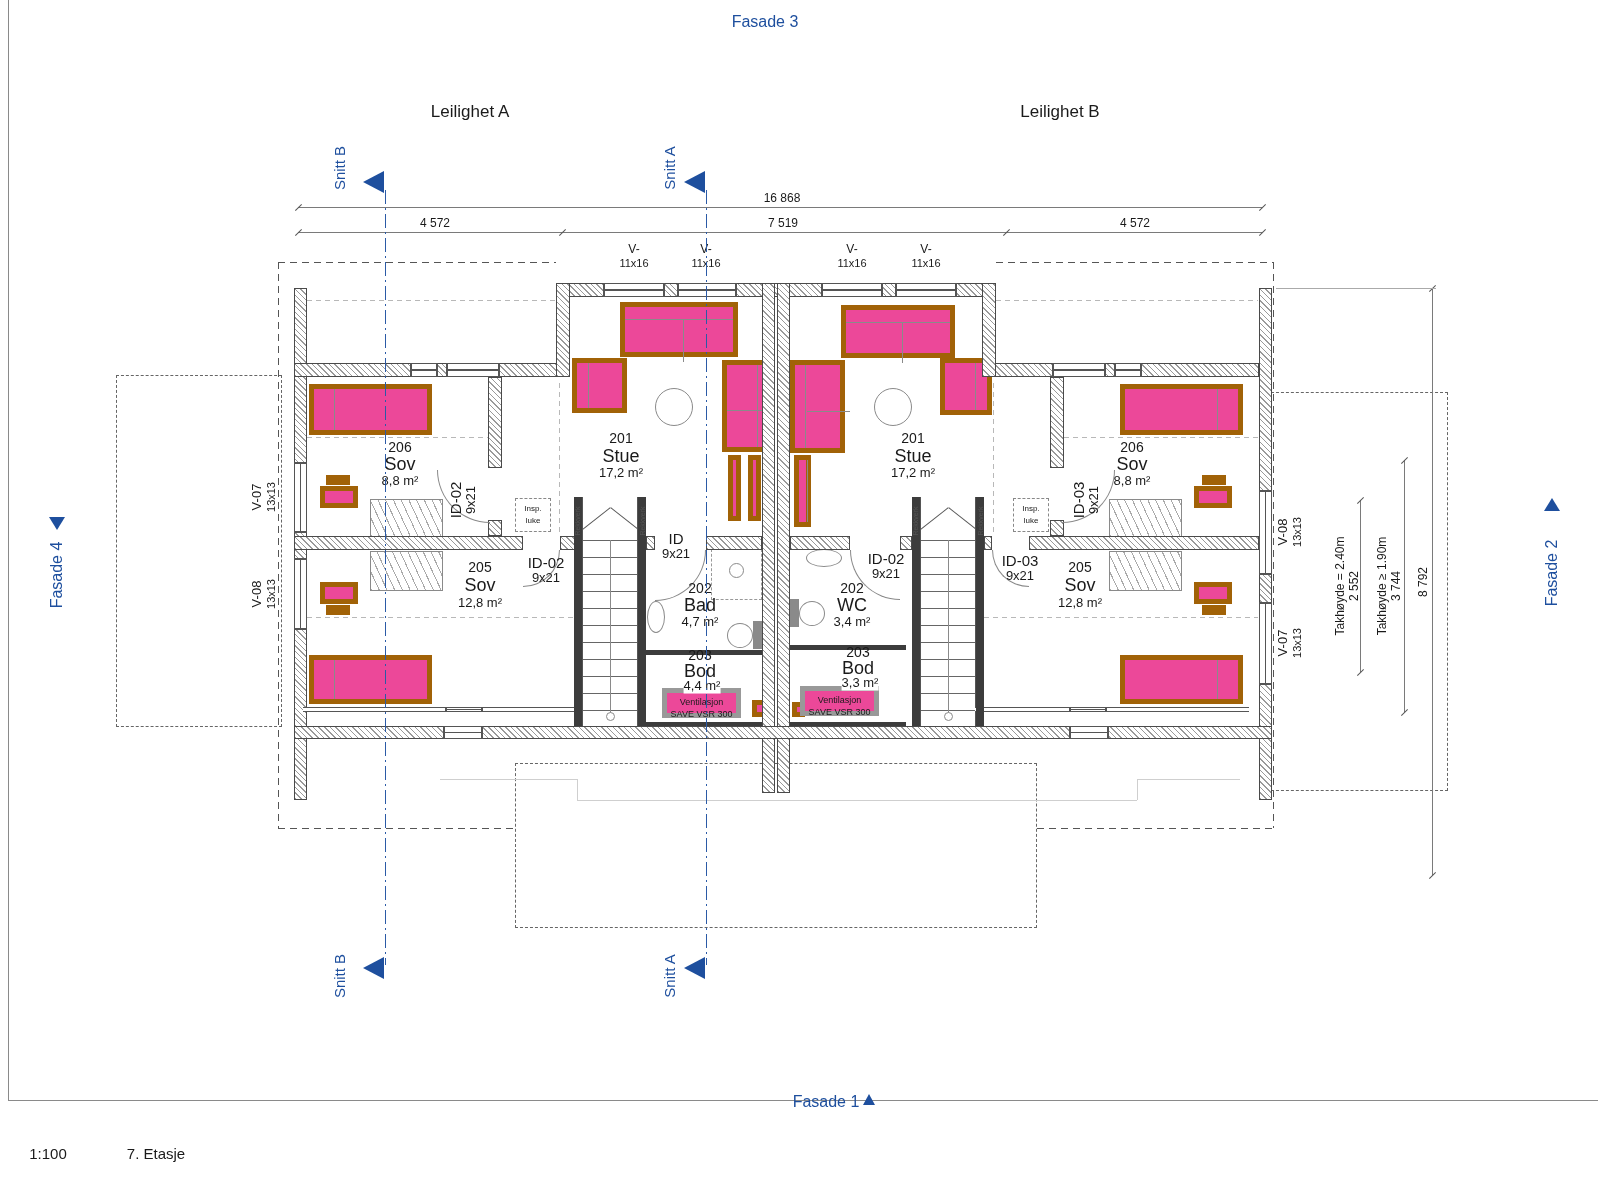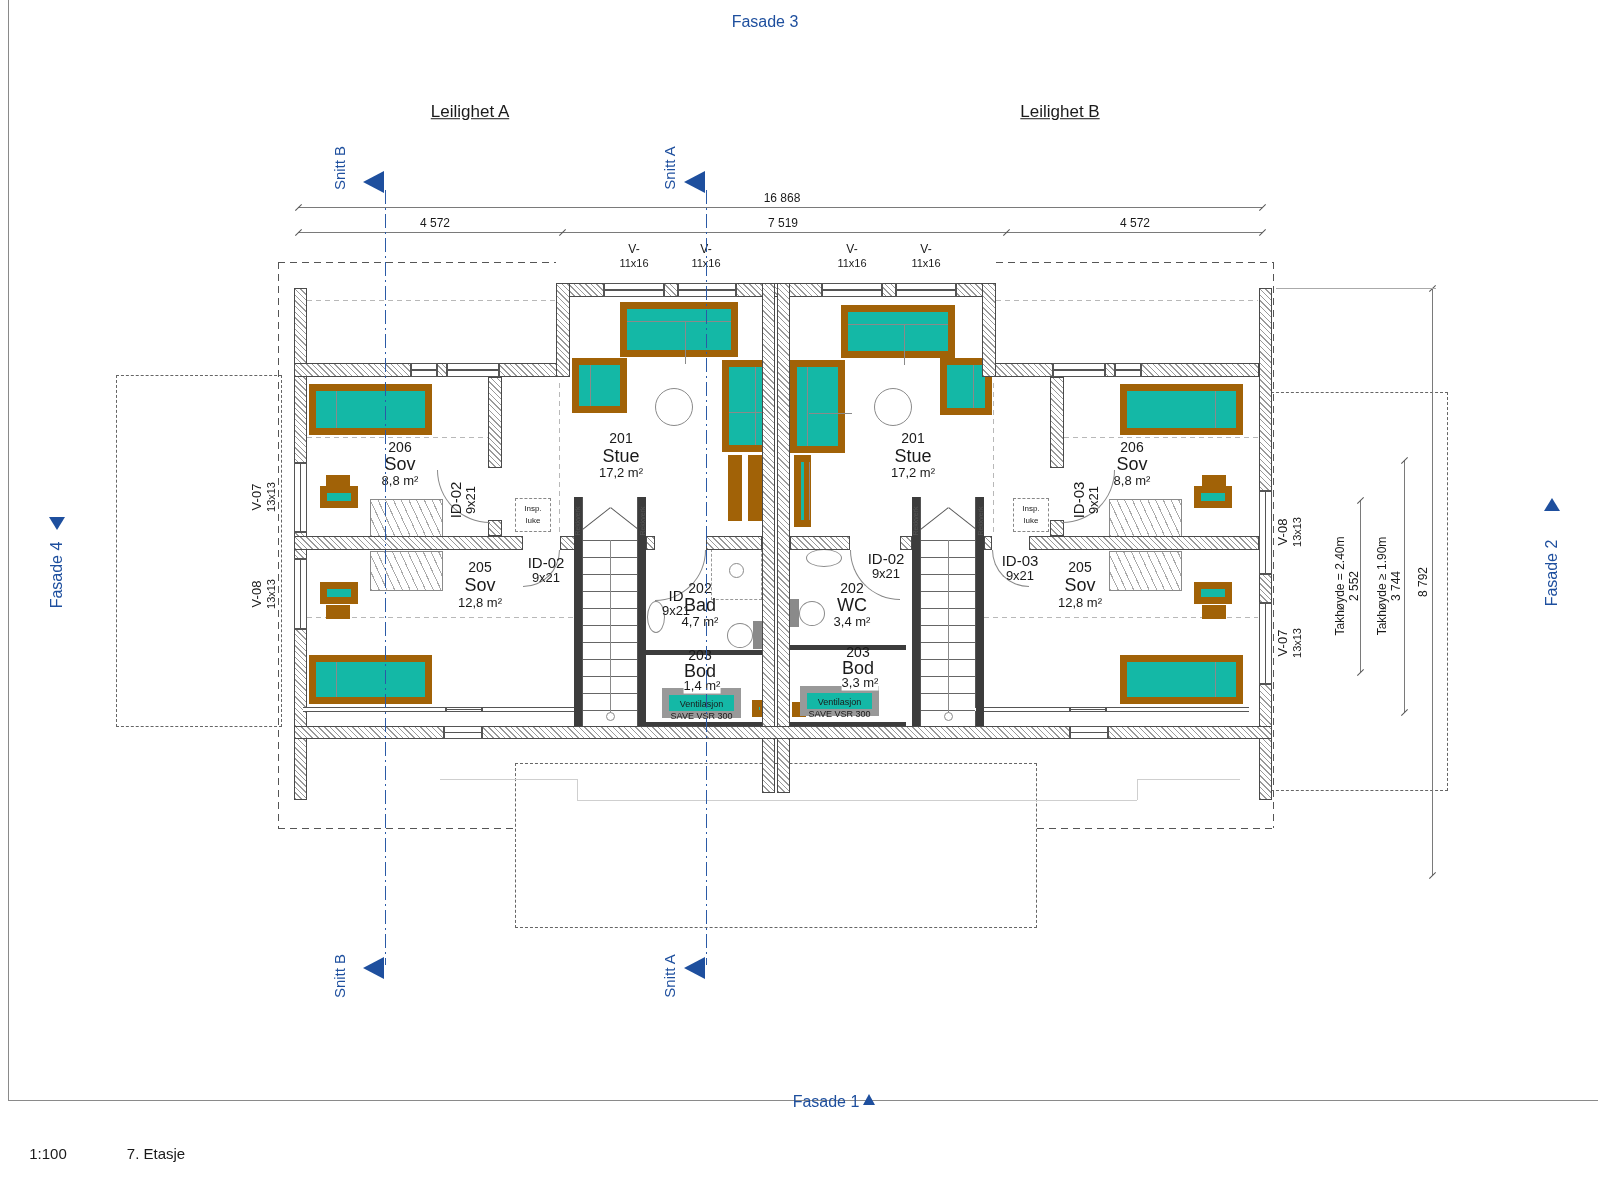--- a/index.html
+++ b/index.html
@@ -3,31 +3,31 @@
 <meta charset="utf-8">
 <style>
   html,body{margin:0;padding:0;background:#fff}
   body{font-family:"Liberation Sans",sans-serif}
   #sheet{position:relative;width:1600px;height:1183px;background:#fff;overflow:hidden}
   .a{position:absolute;box-sizing:border-box}
   
   .t{position:absolute;transform:translate(-50%,-50%);white-space:nowrap;color:#1a1a1a;text-align:center;line-height:1.15}
   .tr{transform:translate(-50%,-50%) rotate(-90deg)}
   .blue{color:#1e4f9e}
-  .und{text-decoration:underline}
+  .und{}
   .s7{font-size:7px}.s8{font-size:8px}.s9{font-size:9px}.s11{font-size:11px}.s12{font-size:12px}
   .s13{font-size:13px}.s14{font-size:14px}.s15{font-size:15px}.s16{font-size:16px}.s17{font-size:17px}.s18{font-size:18px}
   
   .w{position:absolute;box-sizing:border-box;border:1px solid #4a4a4a;background:repeating-linear-gradient(45deg,#9a9a9a 0 1px,#fff 1px 4px)}
   .wd{position:absolute;background:#3c3c3c}
   .winh{position:absolute;box-sizing:border-box;border:1px solid #555;border-left-width:2px;border-right-width:2px;background:linear-gradient(#fff 42%,#555 42% 58%,#fff 58%)}
   .winv{position:absolute;box-sizing:border-box;border:1px solid #555;border-top-width:2px;border-bottom-width:2px;background:linear-gradient(90deg,#fff 42%,#555 42% 58%,#fff 58%)}
   .tw{position:absolute;box-sizing:border-box;border-top:1px solid #555;border-bottom:1px solid #555;background:#fff}
   
-  .f{position:absolute;box-sizing:border-box;border:7px solid #a16207;background:#14b8a6}
+  .f{position:absolute;box-sizing:border-box;border:5px solid #a16207;background:#ec4899}
   .fl{position:absolute;background:#8a8a8a}
   .wr{position:absolute;box-sizing:border-box;border:1px solid #8a8a8a;background:repeating-linear-gradient(65deg,#aaa 0 1px,#fff 1px 7px)}
   .circ{position:absolute;box-sizing:border-box;border:1px solid #8a8a8a;border-radius:50%;background:#fff}
   
   .dash{position:absolute;box-sizing:border-box;border:1px dashed #666;background:transparent}
   .ldh{position:absolute;height:1px;background:repeating-linear-gradient(90deg,#555 0 7px,transparent 7px 12px)}
   .ldv{position:absolute;width:1px;background:repeating-linear-gradient(180deg,#555 0 7px,transparent 7px 12px)}
   .lgh{position:absolute;height:1px;background:repeating-linear-gradient(90deg,#b8b8b8 0 5px,transparent 5px 9px)}
   .lgv{position:absolute;width:1px;background:repeating-linear-gradient(180deg,#b8b8b8 0 5px,transparent 5px 9px)}
   .fth{position:absolute;height:1px;background:#cfcfcf}
@@ -265,42 +265,42 @@
 
   <div class="t s14" style="left:700px;top:588px">202</div>
   <div class="t s18" style="left:700px;top:605px">Bad</div>
   <div class="t s13" style="left:700px;top:622px">4,7 m²</div>
   <div class="t s14" style="left:852px;top:588px">202</div>
   <div class="t s18" style="left:852px;top:605px">WC</div>
   <div class="t s13" style="left:852px;top:622px">3,4 m²</div>
 
   <div class="t s14" style="left:700px;top:655px">203</div>
   <div class="t s18" style="left:700px;top:671px">Bod</div>
-  <div class="t s13" style="left:702px;top:686px;background:#fff">1,4 m²</div>
+  <div class="t s13" style="left:702px;top:686px;background:#fff">4,4 m²</div>
   <div class="t s14" style="left:858px;top:652px">203</div>
   <div class="t s18" style="left:858px;top:668px">Bod</div>
   <div class="t s13" style="left:860px;top:683px;background:#fff">3,3 m²</div>
 
   <div class="t tr" style="left:463px;top:500px">
     <div class="s15">ID-02</div>
     <div class="s13">9x21</div>
   </div>
   <div class="t tr" style="left:1086px;top:500px">
     <div class="s15">ID-03</div>
     <div class="s13">9x21</div>
   </div>
   <div class="t" style="left:546px;top:570px">
     <div class="s15">ID-02</div>
     <div class="s13">9x21</div>
   </div>
   <div class="t" style="left:1020px;top:568px">
     <div class="s15">ID-03</div>
     <div class="s13">9x21</div>
   </div>
-  <div class="t" style="left:676px;top:603px">
+  <div class="t" style="left:676px;top:546px">
     <div class="s15">ID</div>
     <div class="s13">9x21</div>
   </div>
   <div class="t" style="left:886px;top:566px">
     <div class="s15">ID-02</div>
     <div class="s13">9x21</div>
   </div>
 
   <div class="t tr s7" style="left:578px;top:521px;color:#555">Rekkverk</div>
   <div class="t tr s7" style="left:643px;top:521px;color:#555">Rekkverk</div>

